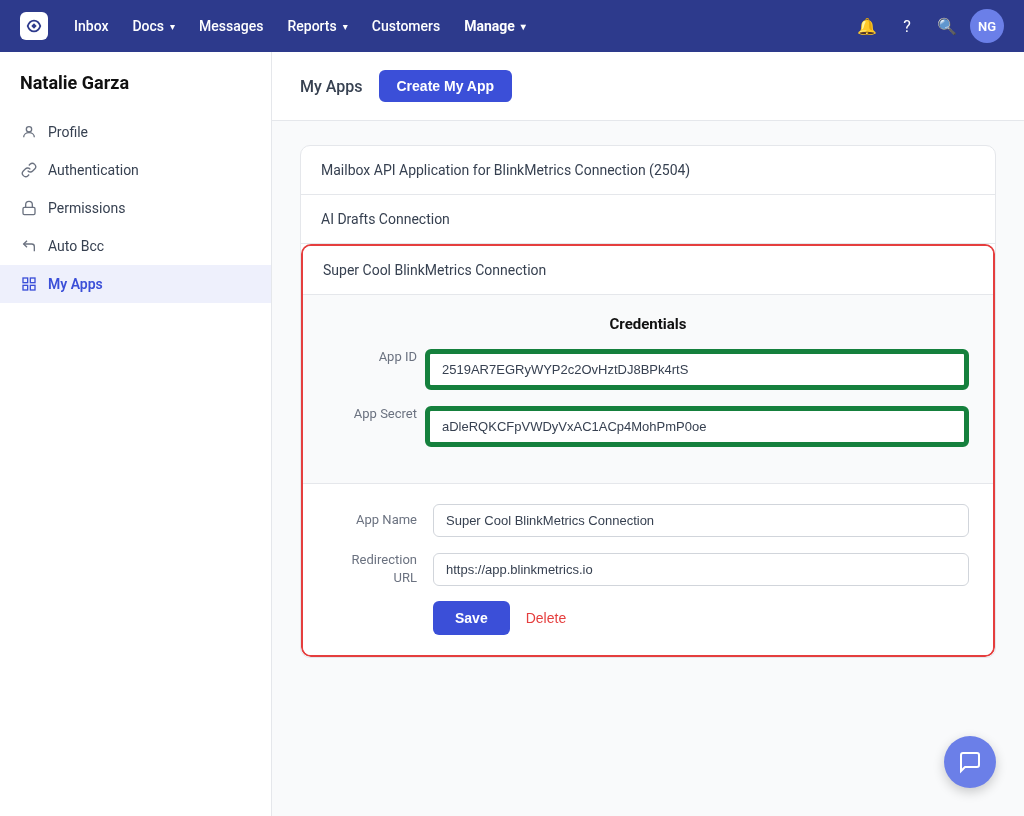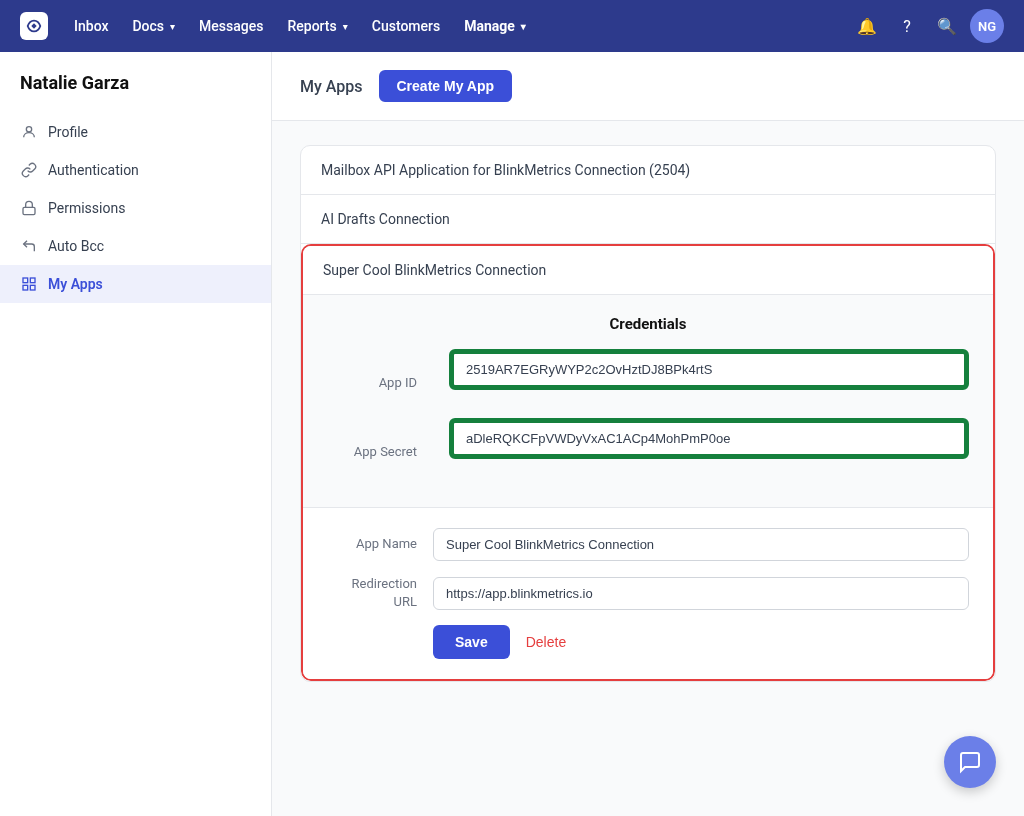--- a/index.html
+++ b/index.html
@@ -172,23 +172,23 @@
     }
     .credentials-title {
       text-align: center;
       font-weight: 700;
       font-size: 15px;
       color: #111;
       margin-bottom: 16px;
     }
     .field-row {
       display: flex;
-      align-items: flex-end;
-      gap: 32px;
-      margin-bottom: 28px;
+      align-items: flex-start;
+      gap: 8px;
+      margin-bottom: 16px;
     }
     .field-label {
       width: 90px;
       text-align: right;
       font-size: 13px;
       color: #6b7280;
       flex-shrink: 0;
     }
     .field-input {
       flex: 1;

